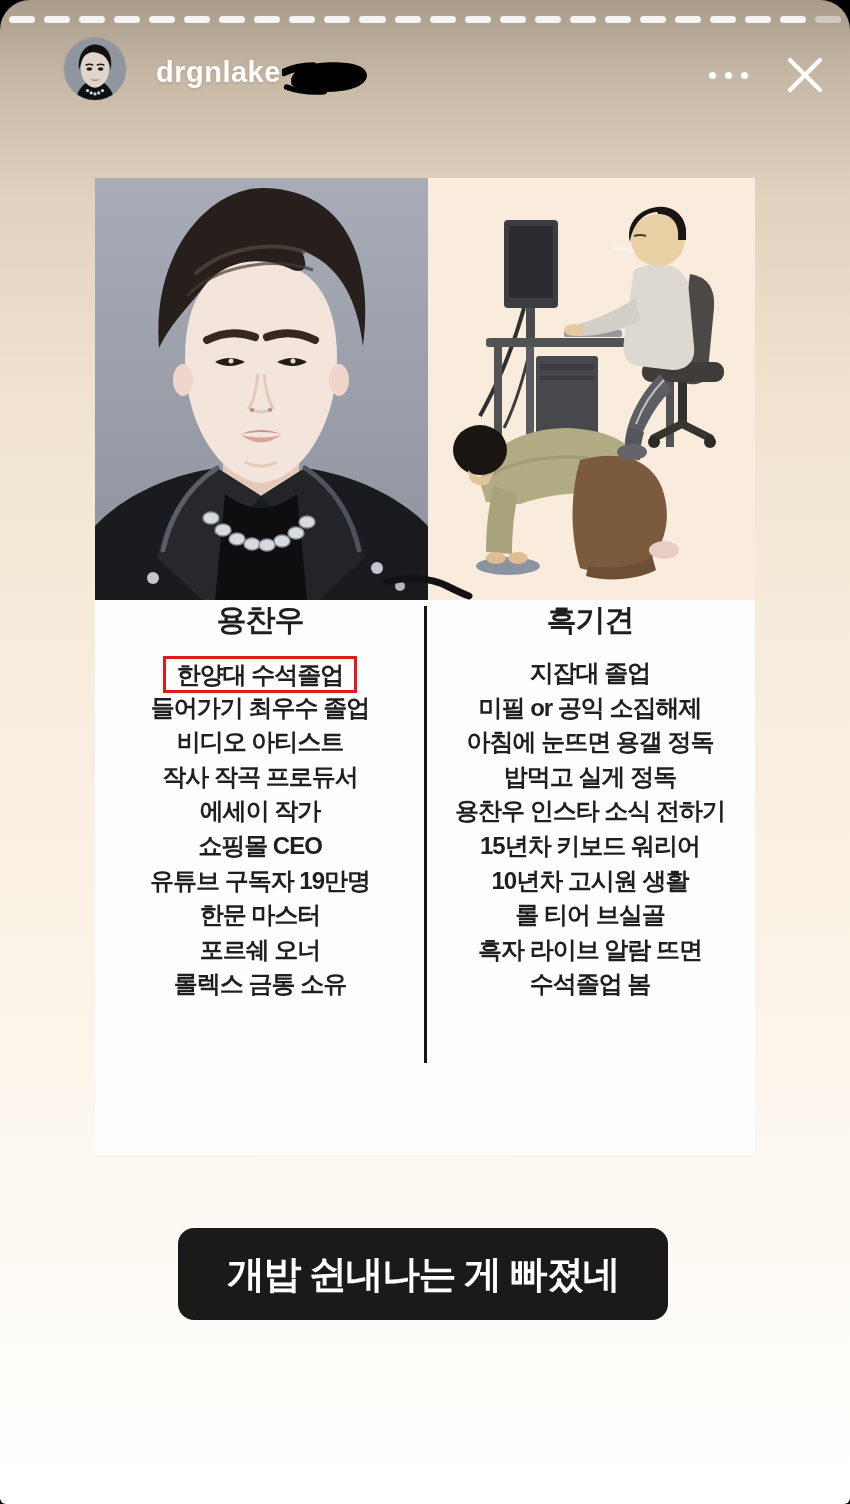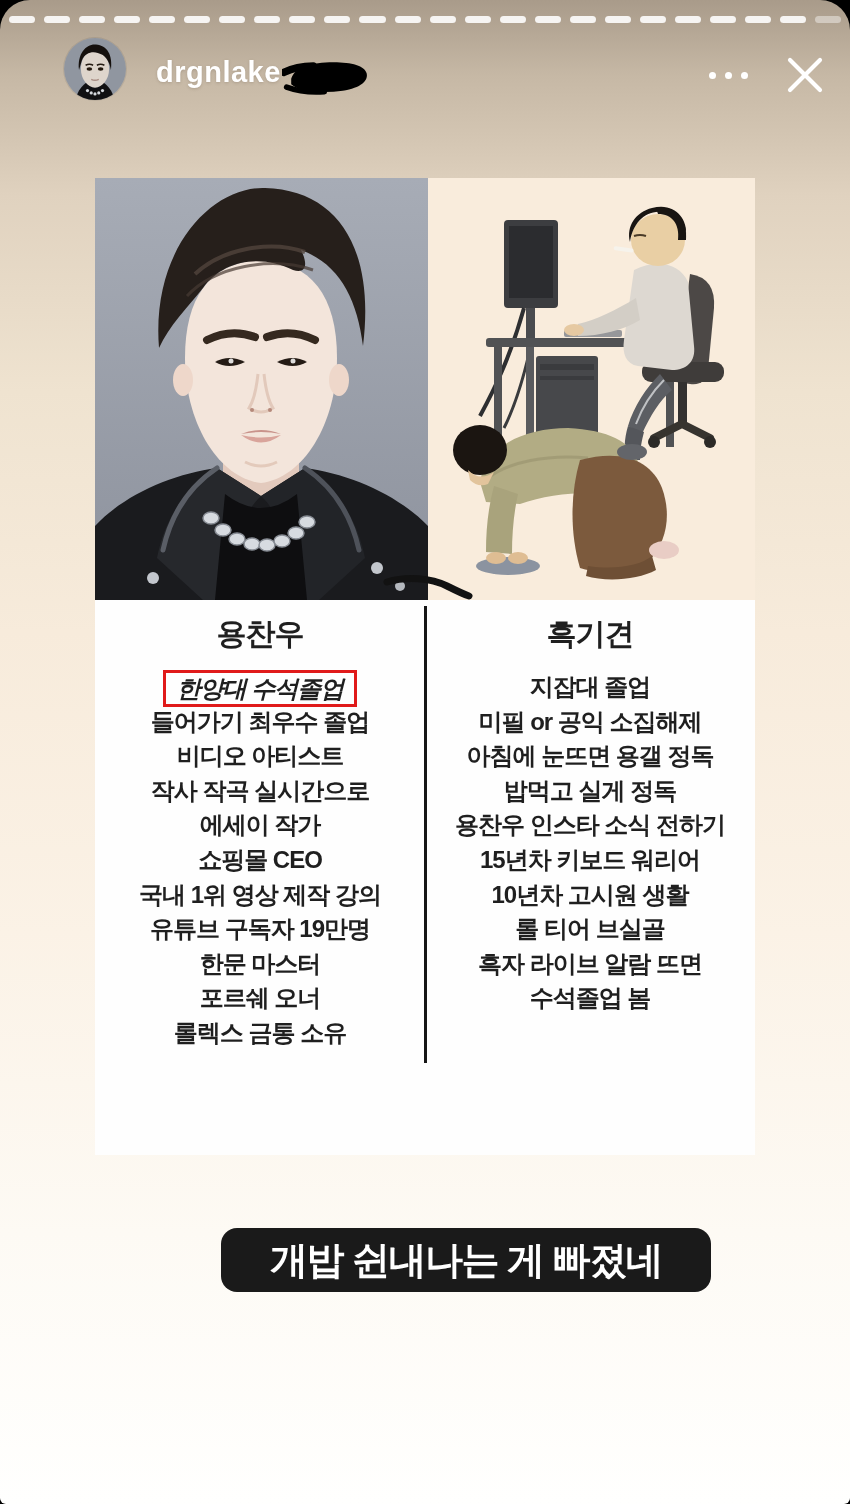--- a/index.html
+++ b/index.html
@@ -28,30 +28,30 @@
   .card{position:absolute;left:95px;top:178px;width:660px;height:977px;
         background:var(--card-bg,#fefefe);}
   .images{position:relative;height:422px;display:flex;}
   .photo-img,.illus-img{display:block;height:422px;}
   .squiggle-overlay{position:absolute;left:288px;bottom:0;}
   .columns{position:relative;height:555px;color:var(--text-color,#1f1f1f);}
   .divider{position:absolute;left:329px;top:6px;width:3px;height:457px;background:#161616;}
   .col{position:absolute;top:0;width:330px;text-align:center;}
   .col-left{left:0;}
   .col-right{left:330px;}
-  .col-title{margin-top:14px;font-size:30px;line-height:40px;font-weight:800;letter-spacing:-1px;}
+  .col-title{margin-top:0;font-size:30px;line-height:40px;font-weight:800;letter-spacing:-1px;}
   .list{margin-top:16px;}
   .list-item{height:34.6px;line-height:34.6px;font-size:24px;font-weight:700;letter-spacing:-1px;white-space:nowrap;}
   .hl{display:inline-block;border:3px solid var(--highlight-box,#e01a1a);
-      padding:0 11px;line-height:31px;vertical-align:middle;font-style:italic;}
-  
-  .banner{position:absolute;left:178px;top:1228px;width:490px;height:64px;
+      padding:0 11px;line-height:31px;vertical-align:middle;}
+  
+  .banner{position:absolute;left:178px;top:1228px;width:490px;height:92px;
           background:var(--banner-bg,#1a1a1a);border-radius:16px;
           display:flex;align-items:center;justify-content:center;
-          color:#fff;font-size:38px;font-weight:800;letter-spacing:-1.5px;white-space:nowrap;margin-left:43px;}
+          color:#fff;font-size:38px;font-weight:800;letter-spacing:-1.5px;white-space:nowrap;}
 </style>
 </head>
 <body>
 
 <div class="screen">
 
   <div class="progress">
       <div class="seg"></div>
       <div class="seg"></div>
       <div class="seg"></div>
@@ -225,24 +225,23 @@
 
     <div class="columns">
       <div class="divider"></div>
 
       <div class="col col-left">
         <div class="col-title">용찬우</div>
         <div class="list">
             <div class="list-item"><span class="hl">한양대 수석졸업</span></div>
             <div class="list-item">들어가기 최우수 졸업</div>
             <div class="list-item">비디오 아티스트</div>
-            <div class="list-item">작사 작곡 실시간으로</div>
+            <div class="list-item">작사 작곡 프로듀서</div>
             <div class="list-item">에세이 작가</div>
             <div class="list-item">쇼핑몰 CEO</div>
-            <div class="list-item">국내 1위 영상 제작 강의</div>
             <div class="list-item">유튜브 구독자 19만명</div>
             <div class="list-item">한문 마스터</div>
             <div class="list-item">포르쉐 오너</div>
             <div class="list-item">롤렉스 금통 소유</div>
           </div>
       </div>
 
       <div class="col col-right">
         <div class="col-title">흑기견</div>
         <div class="list">

